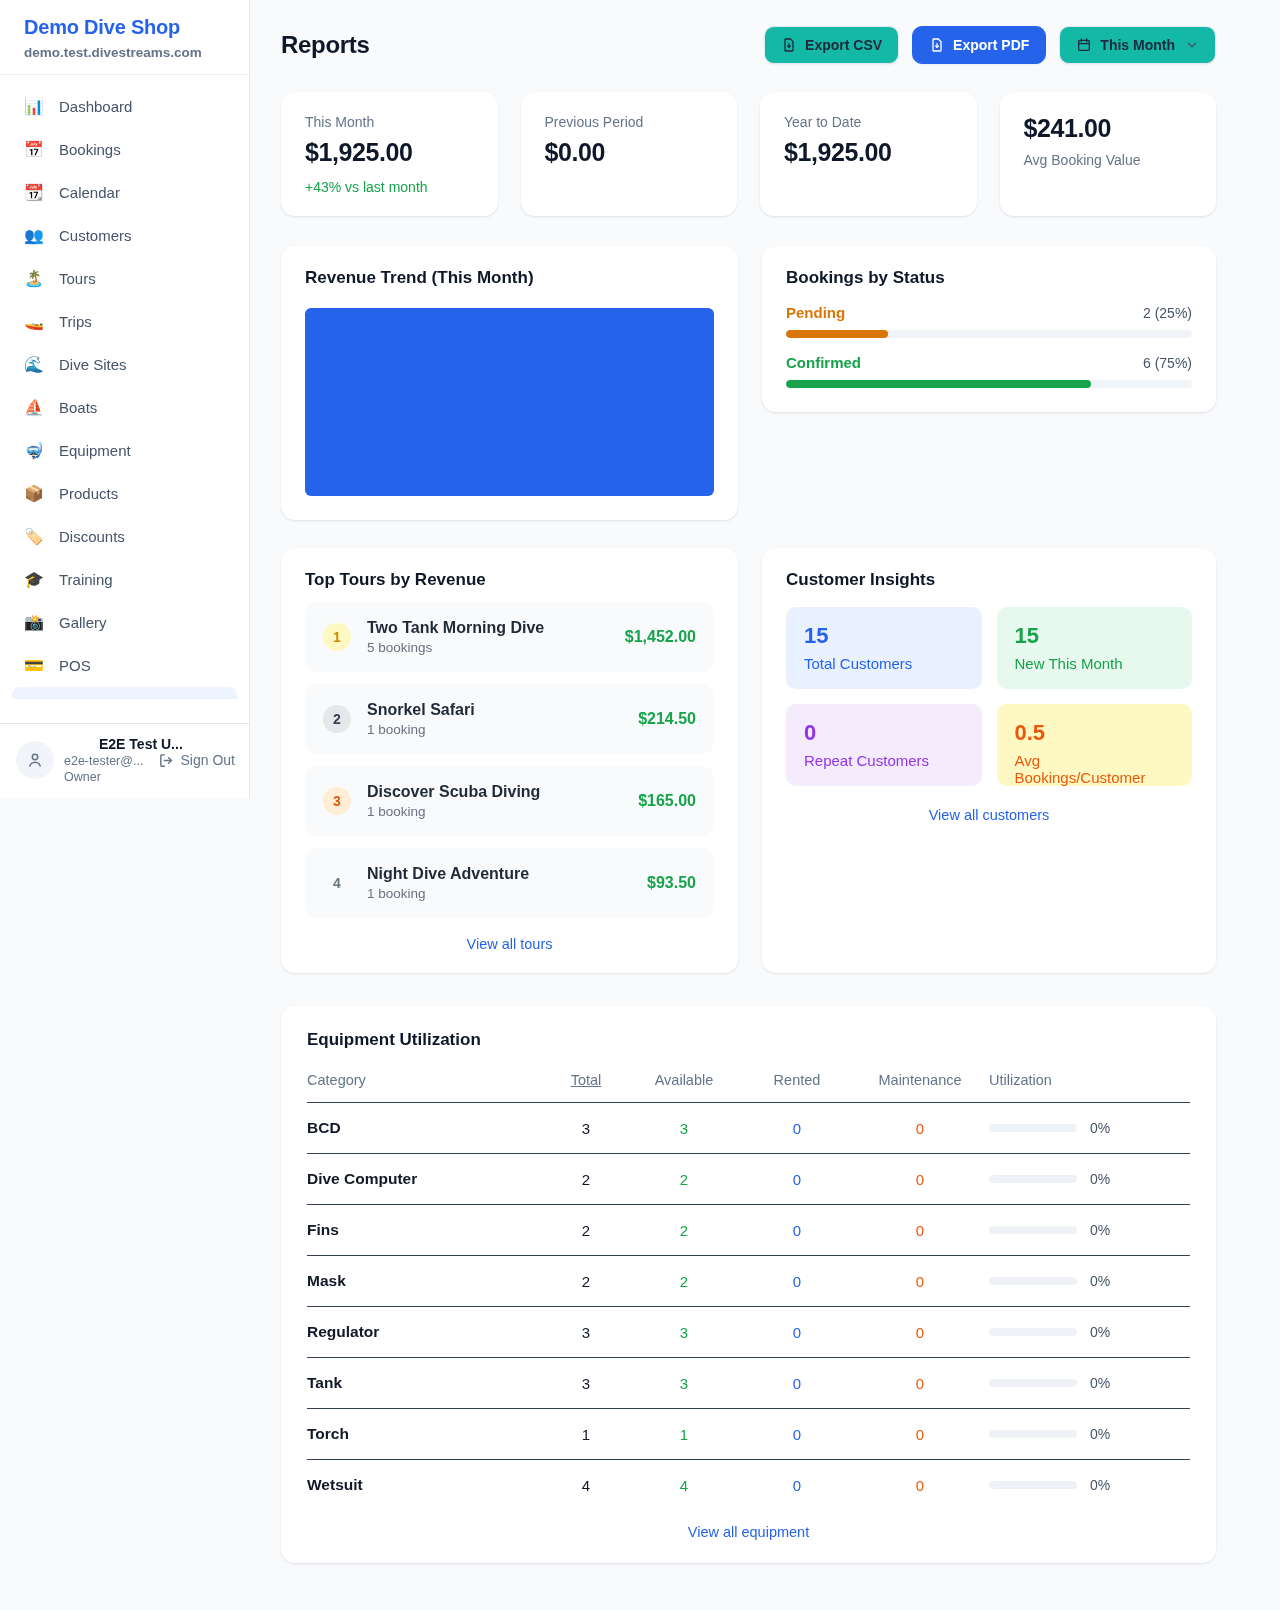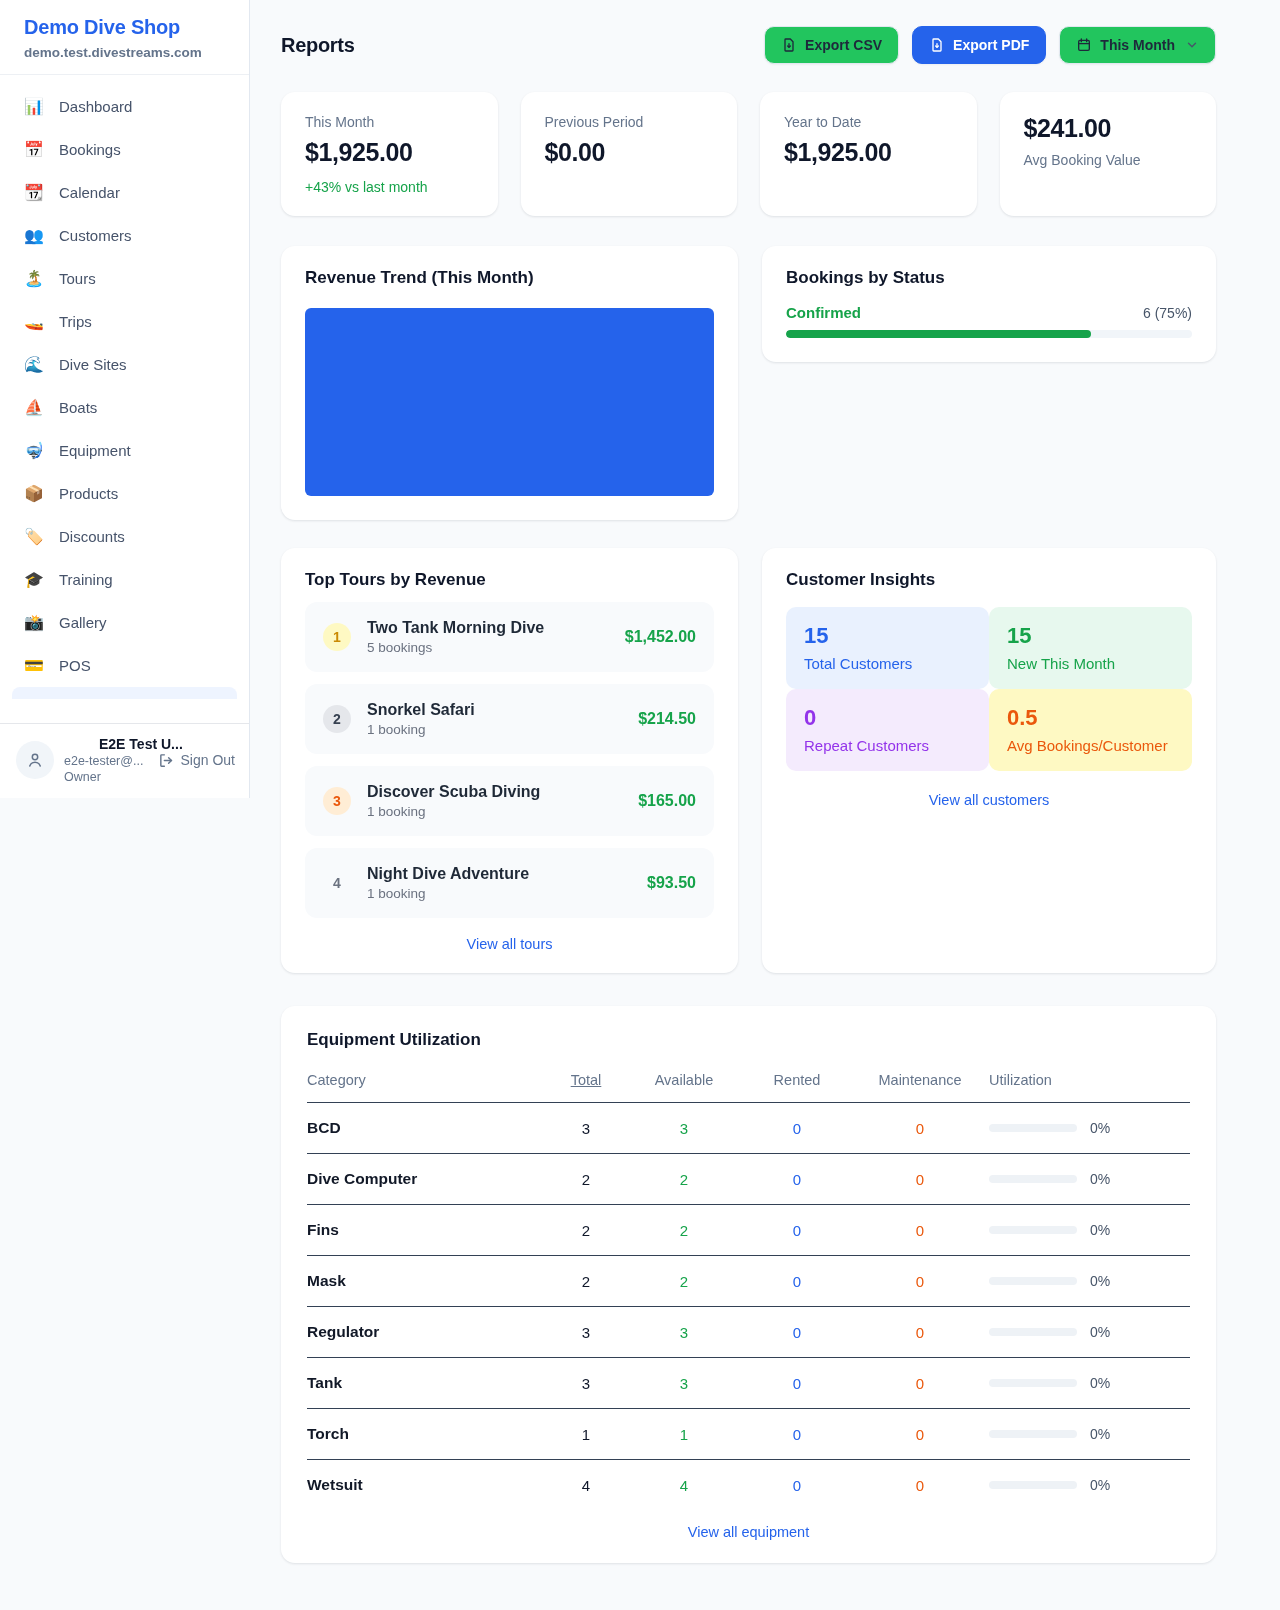--- a/index.html
+++ b/index.html
@@ -47,27 +47,27 @@
   .user-info { min-width:0; }
   .user-name { font-size:14px; font-weight:bold; color:#0f172a; white-space:nowrap;margin-left:35px; }
   .user-email, .user-role { font-size:12.5px; color:#64748b; margin-top:2px; white-space:nowrap; }
   .signout {
     margin-left:auto; display:flex; align-items:center; gap:6px;
     color:#64748b; font-size:14px; cursor:pointer; white-space:nowrap;
   }
   
   .main { margin-left:250px; padding:26px 64px 0 31px; }
   .page-header { display:flex; align-items:center; justify-content:space-between; margin-bottom:28px; }
-  .page-title { font-size:20px; font-weight:bold; color:#0f172a; letter-spacing:-0.3px; }
+  .page-title { font-size:24px; font-weight:bold; color:#0f172a; letter-spacing:-0.3px; }
   .header-actions { display:flex; gap:13px; }
   .btn {
     display:flex; align-items:center; gap:8px;
     padding:0 16px; height:38px; border-radius:10px;
     font-size:14px; font-weight:bold; cursor:pointer;
-    background:#22c55e; color:#1e293b;
+    background:#14b8a6; color:#1e293b;
     border:1px solid #e2e8f0;
     box-shadow:0 1px 2px rgba(15,23,42,.05);
   }
   .btn-primary { background:#2563eb; color:#fff; border-color:#2563eb; }
   .btn svg { display:block; }
   .chev { margin-left:2px; }
   
   .card {
     background:#fff; border-radius:14px;
     box-shadow:0 1px 3px rgba(15,23,42,.07), 0 1px 2px rgba(15,23,42,.04);
@@ -112,21 +112,21 @@
   .rank-1 { background:#fef9c3; color:#ca8a04; }
   .rank-2 { background:#e5e7eb; color:#374151; }
   .rank-3 { background:#ffedd5; color:#ea580c; }
   .rank-4 { background:transparent; color:#6b7280; }
   .tour-name { font-size:16px; font-weight:bold; color:#1f2937; }
   .tour-bookings { font-size:13.5px; color:#6b7280; margin-top:3px; }
   .tour-revenue { margin-left:auto; font-size:16px; font-weight:bold; color:#16a34a; }
   .view-all { text-align:center; margin-top:17px; }
   .view-all span { color:#2563eb; font-size:14.5px; cursor:pointer; }
   .insights-card { padding:22px 24px; min-height:420px; }
-  .tiles { display:grid; grid-template-columns:1fr 1fr; margin-top:17px; }
+  .tiles { display:grid; grid-template-columns:1fr 1fr; gap:15px; margin-top:17px; }
   .tile { border-radius:10px; padding:16px 18px; height:82px; }
   .tile-value { font-size:22px; font-weight:bold; }
   .tile-label { font-size:15px; margin-top:6px; }
   .tile-blue   { background:#e9f1fe; } .tile-blue .tile-value, .tile-blue .tile-label { color:#2563eb; }
   .tile-green  { background:#e7f8ee; } .tile-green .tile-value, .tile-green .tile-label { color:#16a34a; }
   .tile-purple { background:#f4ebfd; } .tile-purple .tile-value, .tile-purple .tile-label { color:#9333ea; }
   .tile-orange { background:#fef9c3; } .tile-orange .tile-value, .tile-orange .tile-label { color:#ea580c; }
   .insights-card .view-all { margin-top:20px; }
   
   .equipment-card { padding:24px 26px 22px; margin-bottom:77px; }
@@ -302,20 +302,29 @@
 
   <div class="row2">
     <div class="card revenue-card">
       <div class="card-title">Revenue Trend (This Month)</div>
       <div class="revenue-bar"></div>
     </div>
     <div class="card status-card">
       <div class="card-title">Bookings by Status</div>
       <div class="status-row">
         <div class="status-head">
+          <span class="status-label pending">Pending</span>
+          <span class="status-count">2 (25%)</span>
+        </div>
+        <div class="bar-track">
+          <div class="bar-fill pending" style="width: 25%;"></div>
+        </div>
+      </div>
+      <div class="status-row">
+        <div class="status-head">
           <span class="status-label confirmed">Confirmed</span>
           <span class="status-count">6 (75%)</span>
         </div>
         <div class="bar-track">
           <div class="bar-fill confirmed" style="width: 75%;"></div>
         </div>
       </div>
     </div>
   </div>
 

